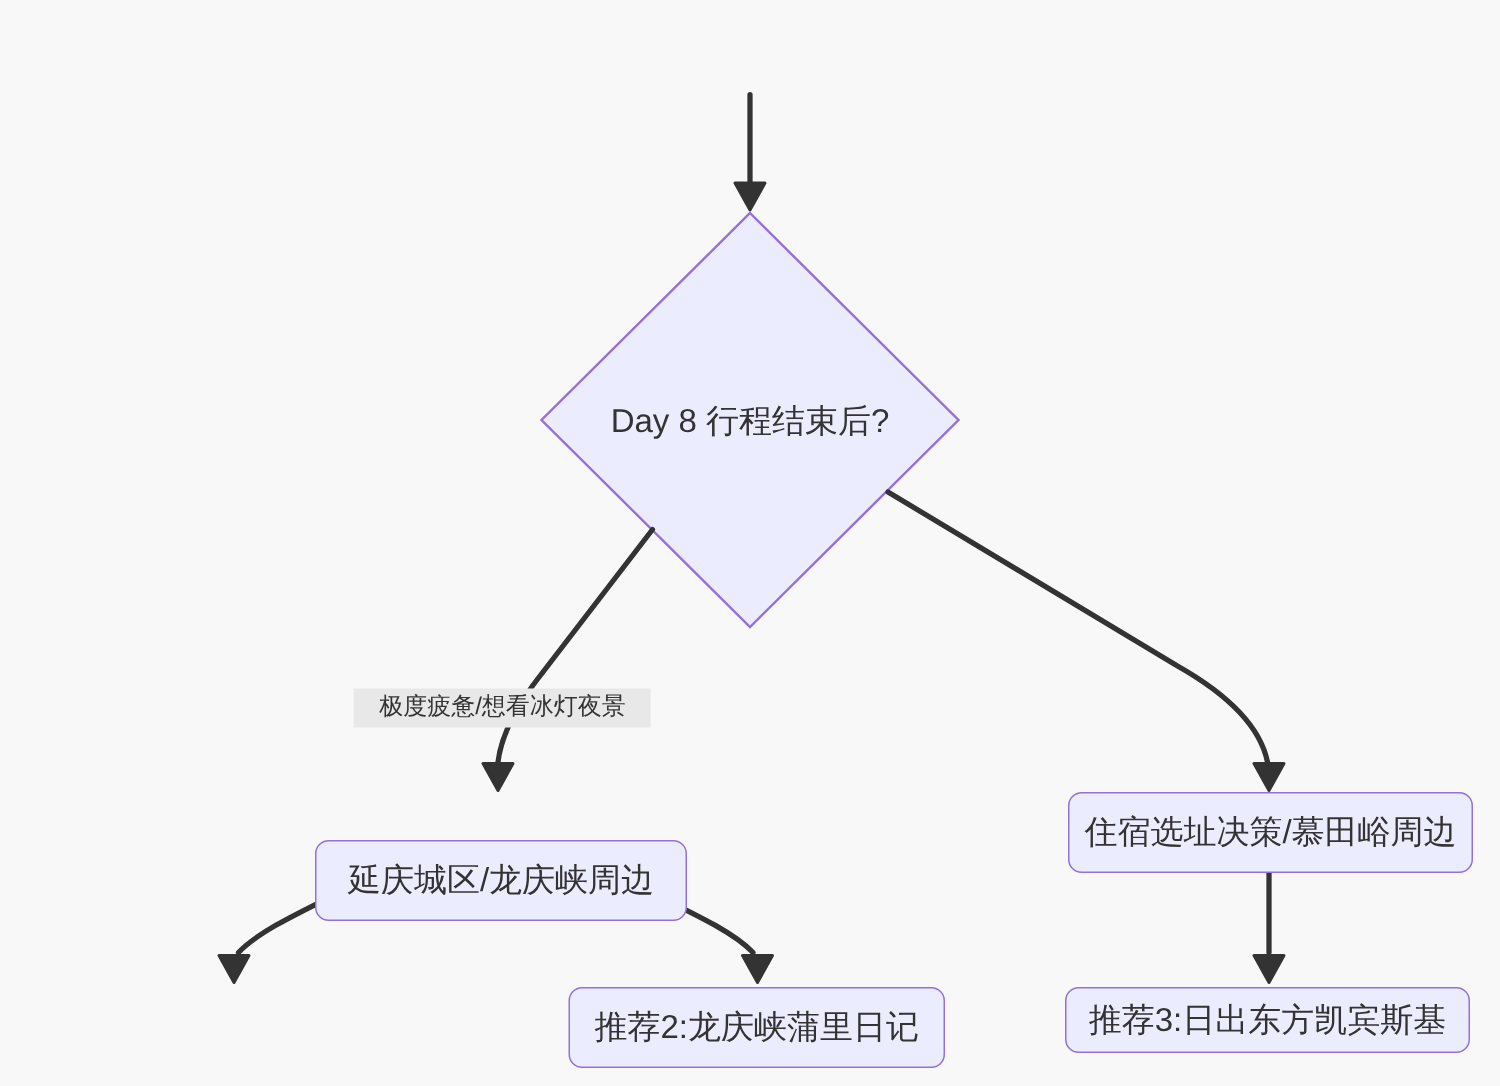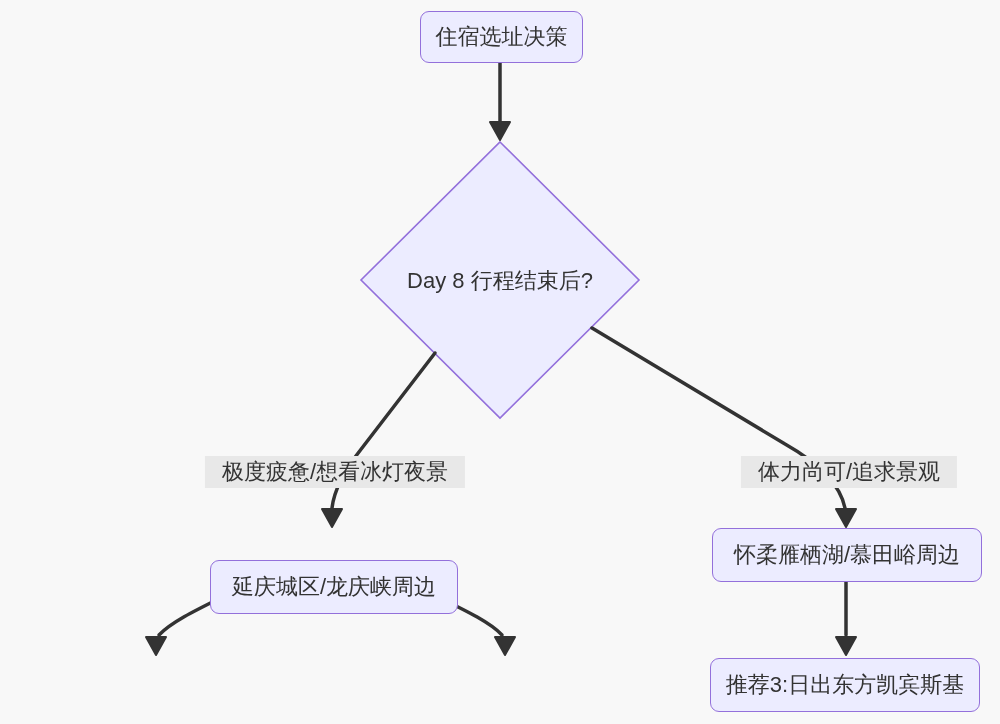--- a/index.html
+++ b/index.html
@@ -57,21 +57,21 @@
     left: 500px;
     top: 281px;
     transform: translate(-50%, -50%);
     font-size: 22px;
     white-space: nowrap;
   }
   .edge-label {
     position: absolute;
     transform: translate(-50%, -50%);
     background: var(--edge-label-background, #E8E8E8);
-    font-size: 22px;
+    font-size: 16px;
     line-height: 1;
     padding: 5px 17px;
     white-space: nowrap;
   }
 </style>
 </head>
 <body>
 
 <div class="canvas">
 
@@ -91,25 +91,24 @@
     <path class="edge" d="M252,582 C212,603 175,618 159,635"></path>
     <polygon class="arrowhead" points="146,637 166,637 156,655"></polygon>
 
     <path class="edge" d="M408,582 C448,603 486,618 502,635"></path>
     <polygon class="arrowhead" points="495,637 515,637 505,655"></polygon>
 
     <path class="edge" d="M846,582 L846,635"></path>
     <polygon class="arrowhead" points="836,637 856,637 846,655"></polygon>
   </svg>
 
-  <div class="node" style="left:420px; top:11px; width:163px; height:52px;">住宿选址决策</div>
 
   <div class="diamond-label">Day 8 行程结束后?</div>
 
   <div class="edge-label" style="left:335px; top:472px;">极度疲惫/想看冰灯夜景</div>
-  <div class="edge-label" style="left:849px; top:472px;">体力尚可/追求景观</div>
 
   <div class="node" style="left:210px; top:528px; width:248px; height:54px;margin-top:32px;">延庆城区/龙庆峡周边</div>
-  <div class="node" style="left:712px; top:528px; width:270px; height:54px;">怀柔雁栖湖/慕田峪周边</div>
+  <div class="node" style="left:712px; top:528px; width:270px; height:54px;">住宿选址决策/慕田峪周边</div>
 
-  <div class="node" style="left:710px; top:658px; width:270px; height:54px;">推荐3:日出东方凯宾斯基</div>
+  <div class="node" style="left:379px; top:658px; width:251px; height:54px;">推荐2:龙庆峡蒲里日记</div>
+  <div class="node" style="left:710px; top:658px; width:270px; height:44px;">推荐3:日出东方凯宾斯基</div>
 
 </div>
 
 </body></html>

